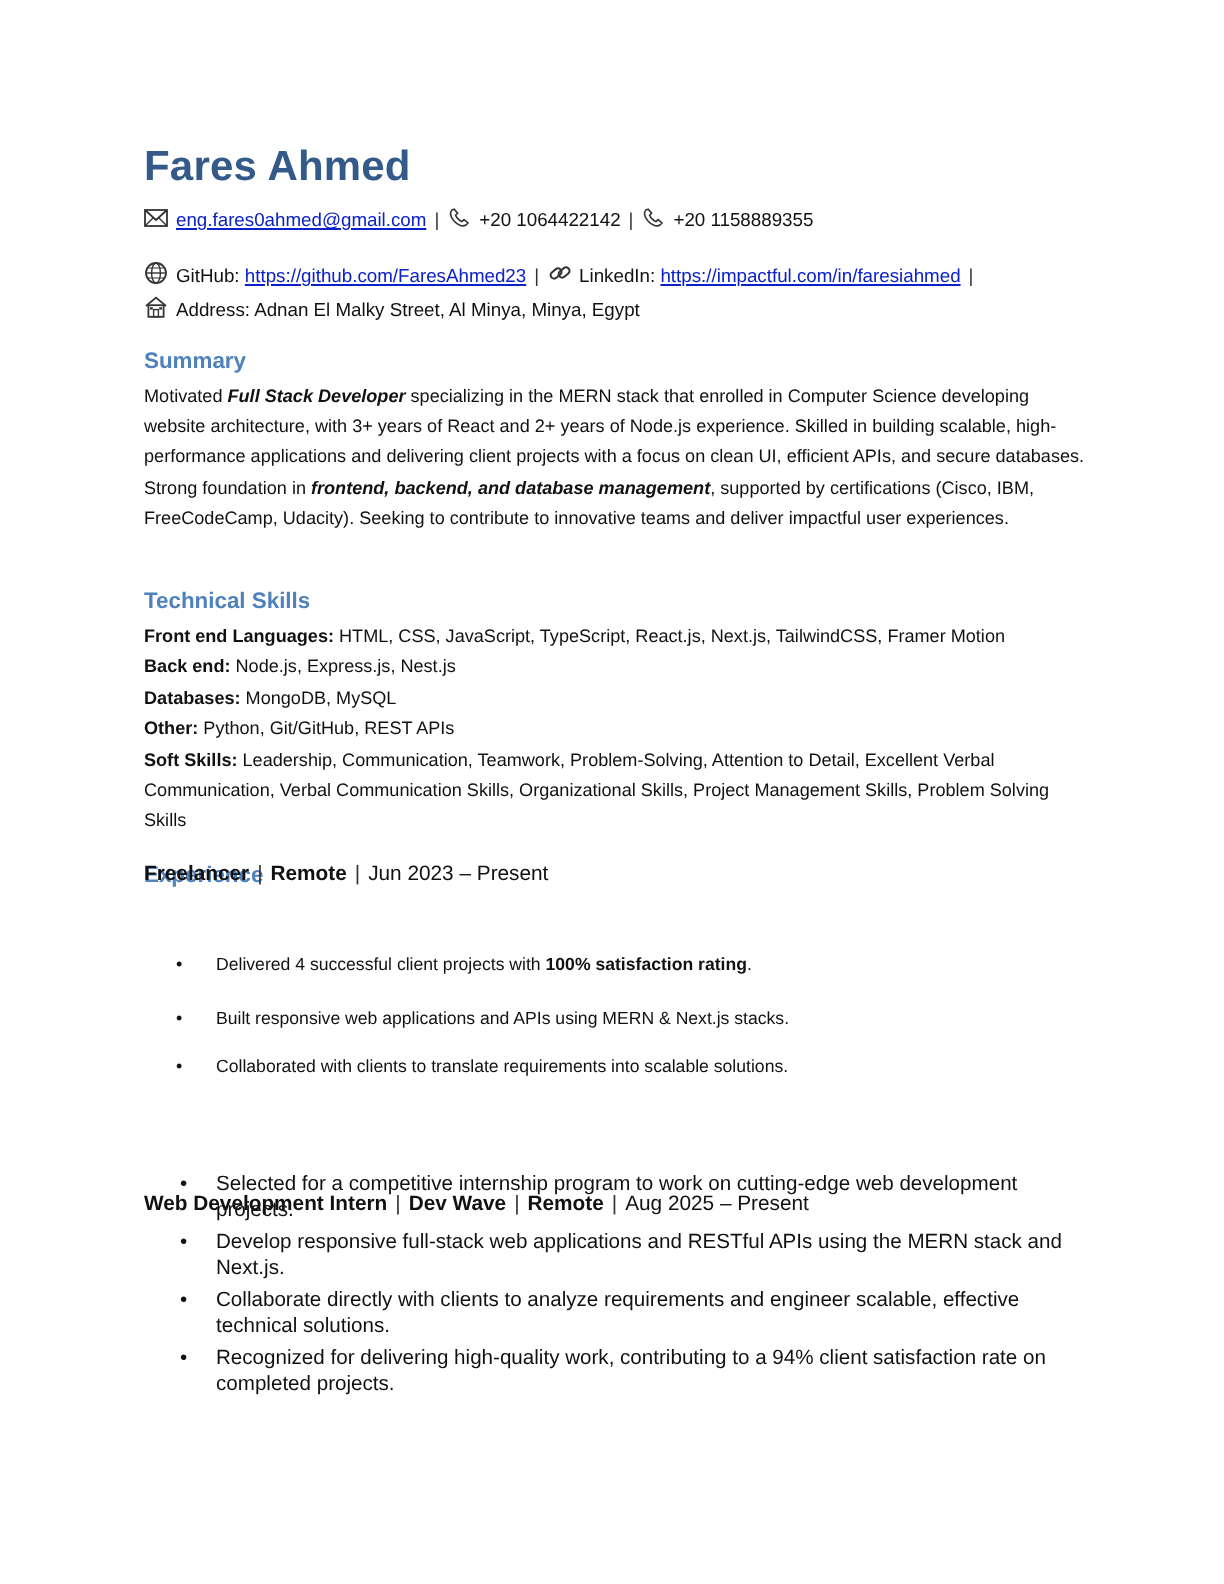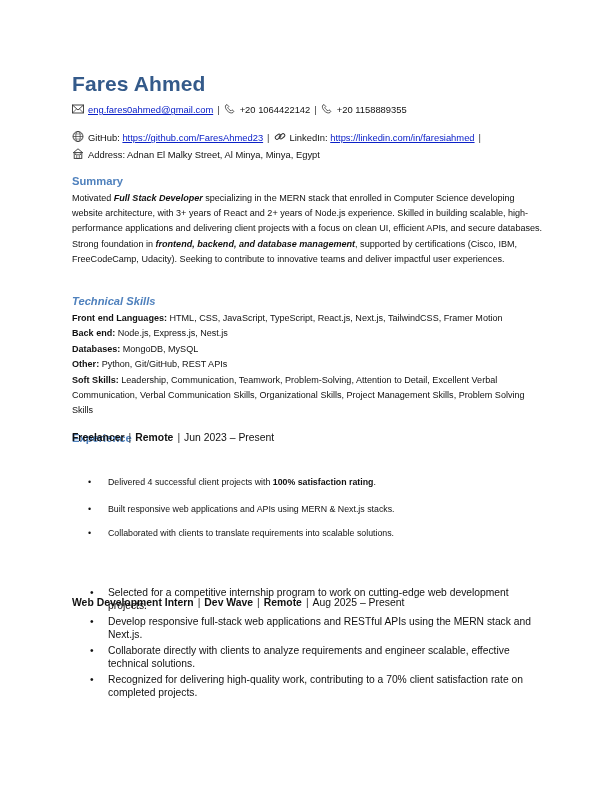--- a/index.html
+++ b/index.html
@@ -156,39 +156,39 @@
           <ellipse cx="6" cy="5.5" rx="2.2" ry="5" fill="none" stroke="#333" stroke-width="0.7"></ellipse>
           <line x1="1" y1="5.5" x2="11" y2="5.5" stroke="#333" stroke-width="0.7"></line>
           <line x1="2" y1="3" x2="10" y2="3" stroke="#333" stroke-width="0.5"></line>
           <line x1="2" y1="8" x2="10" y2="8" stroke="#333" stroke-width="0.5"></line>
         </svg>
     </span><span>GitHub:</span> <a>https://github.com/FaresAhmed23</a><span class="sep">|</span><span class="icon">
       <svg width="12" height="11" viewBox="0 0 12 11">
           <rect x="1" y="4" width="6" height="3.5" rx="1.7" transform="rotate(-40 4 5.7)" fill="none" stroke="#333" stroke-width="1"></rect>
           <rect x="5" y="3.5" width="6" height="3.5" rx="1.7" transform="rotate(-40 8 5.2)" fill="none" stroke="#333" stroke-width="1"></rect>
         </svg>
-    </span><span>LinkedIn:</span> <a>https://linkedin.com/in/faresiahmed</a><span class="sep">|</span>
+    </span><span>LinkedIn:</span> <a>https://impactful.com/in/faresiahmed</a><span class="sep">|</span>
   </div>
 
   <div class="line" style="top:148px;">
     <span class="icon">
       <svg width="12" height="11" viewBox="0 0 12 11">
           <path d="M1 5 L6 0.8 L11 5" fill="none" stroke="#333" stroke-width="0.9"></path>
           <rect x="2.2" y="4.6" width="7.6" height="5.8" fill="none" stroke="#333" stroke-width="0.9"></rect>
           <rect x="4.8" y="6.8" width="2.4" height="3.6" fill="none" stroke="#333" stroke-width="0.7"></rect>
           <rect x="3" y="5.6" width="1.4" height="1.2" fill="#333"></rect>
           <rect x="7.6" y="5.6" width="1.4" height="1.2" fill="#333"></rect>
         </svg>
     </span><span>Address:</span> <span>Adnan El Malky Street, Al Minya, Minya, Egypt</span>
   </div>
 
   <div class="section-title" style="top:175px;">Summary</div>
   <div class="para" style="top:191px;"><span>Motivated </span><b>Full Stack Developer</b><span> specializing in the MERN stack that enrolled in Computer Science developing website architecture, with 3+ years of React and 2+ years of Node.js experience. Skilled in building scalable, high-performance applications and delivering client projects with a focus on clean UI, efficient APIs, and secure databases. Strong foundation in </span><b>frontend, backend, and database management</b><span>, supported by certifications (Cisco, IBM, FreeCodeCamp, Udacity). Seeking to contribute to innovative teams and deliver impactful user experiences.</span></div>
 
-  <div class="section-title" style="top:295px;font-style:italic;">Technical Skills</div>
+  <div class="section-title" style="top:295px;">Technical Skills</div>
   <div class="skill-line" style="top:311px;"><b>Front end Languages:</b><span> HTML, CSS, JavaScript, TypeScript, React.js, Next.js, TailwindCSS, Framer Motion</span></div>
   <div class="skill-line" style="top:326px;"><b>Back end:</b><span> Node.js, Express.js, Nest.js</span></div>
   <div class="skill-line" style="top:342px;"><b>Databases:</b><span> MongoDB, MySQL</span></div>
   <div class="skill-line" style="top:357px;"><b>Other:</b><span> Python, Git/GitHub, REST APIs</span></div>
   <div class="skill-line" style="top:373px;"><b>Soft Skills:</b><span> Leadership, Communication, Teamwork, Problem-Solving, Attention to Detail, Excellent Verbal Communication, Verbal Communication Skills, Organizational Skills, Project Management Skills, Problem Solving Skills</span></div>
 
   <div class="section-title" style="top:432px;">Experience</div>
 
   <div class="job-title" style="top:432px;"><b>Freelancer</b><span class="sep">|</span><b>Remote</b><span class="sep">|</span><span>Jun 2023 – Present</span></div>
 
@@ -214,16 +214,16 @@
   <div class="bullet2" style="top:615px;">
     <span class="dot">•</span>
     <span class="txt">Develop responsive full-stack web applications and RESTful APIs using the MERN stack and Next.js.</span>
   </div>
   <div class="bullet2" style="top:644px;">
     <span class="dot">•</span>
     <span class="txt">Collaborate directly with clients to analyze requirements and engineer scalable, effective technical solutions.</span>
   </div>
   <div class="bullet2" style="top:673px;">
     <span class="dot">•</span>
-    <span class="txt">Recognized for delivering high-quality work, contributing to a 70% client satisfaction rate on completed projects.</span>
+    <span class="txt">Recognized for delivering high-quality work, contributing to a 94% client satisfaction rate on completed projects.</span>
   </div>
 
 </div>
 
 </body></html>

